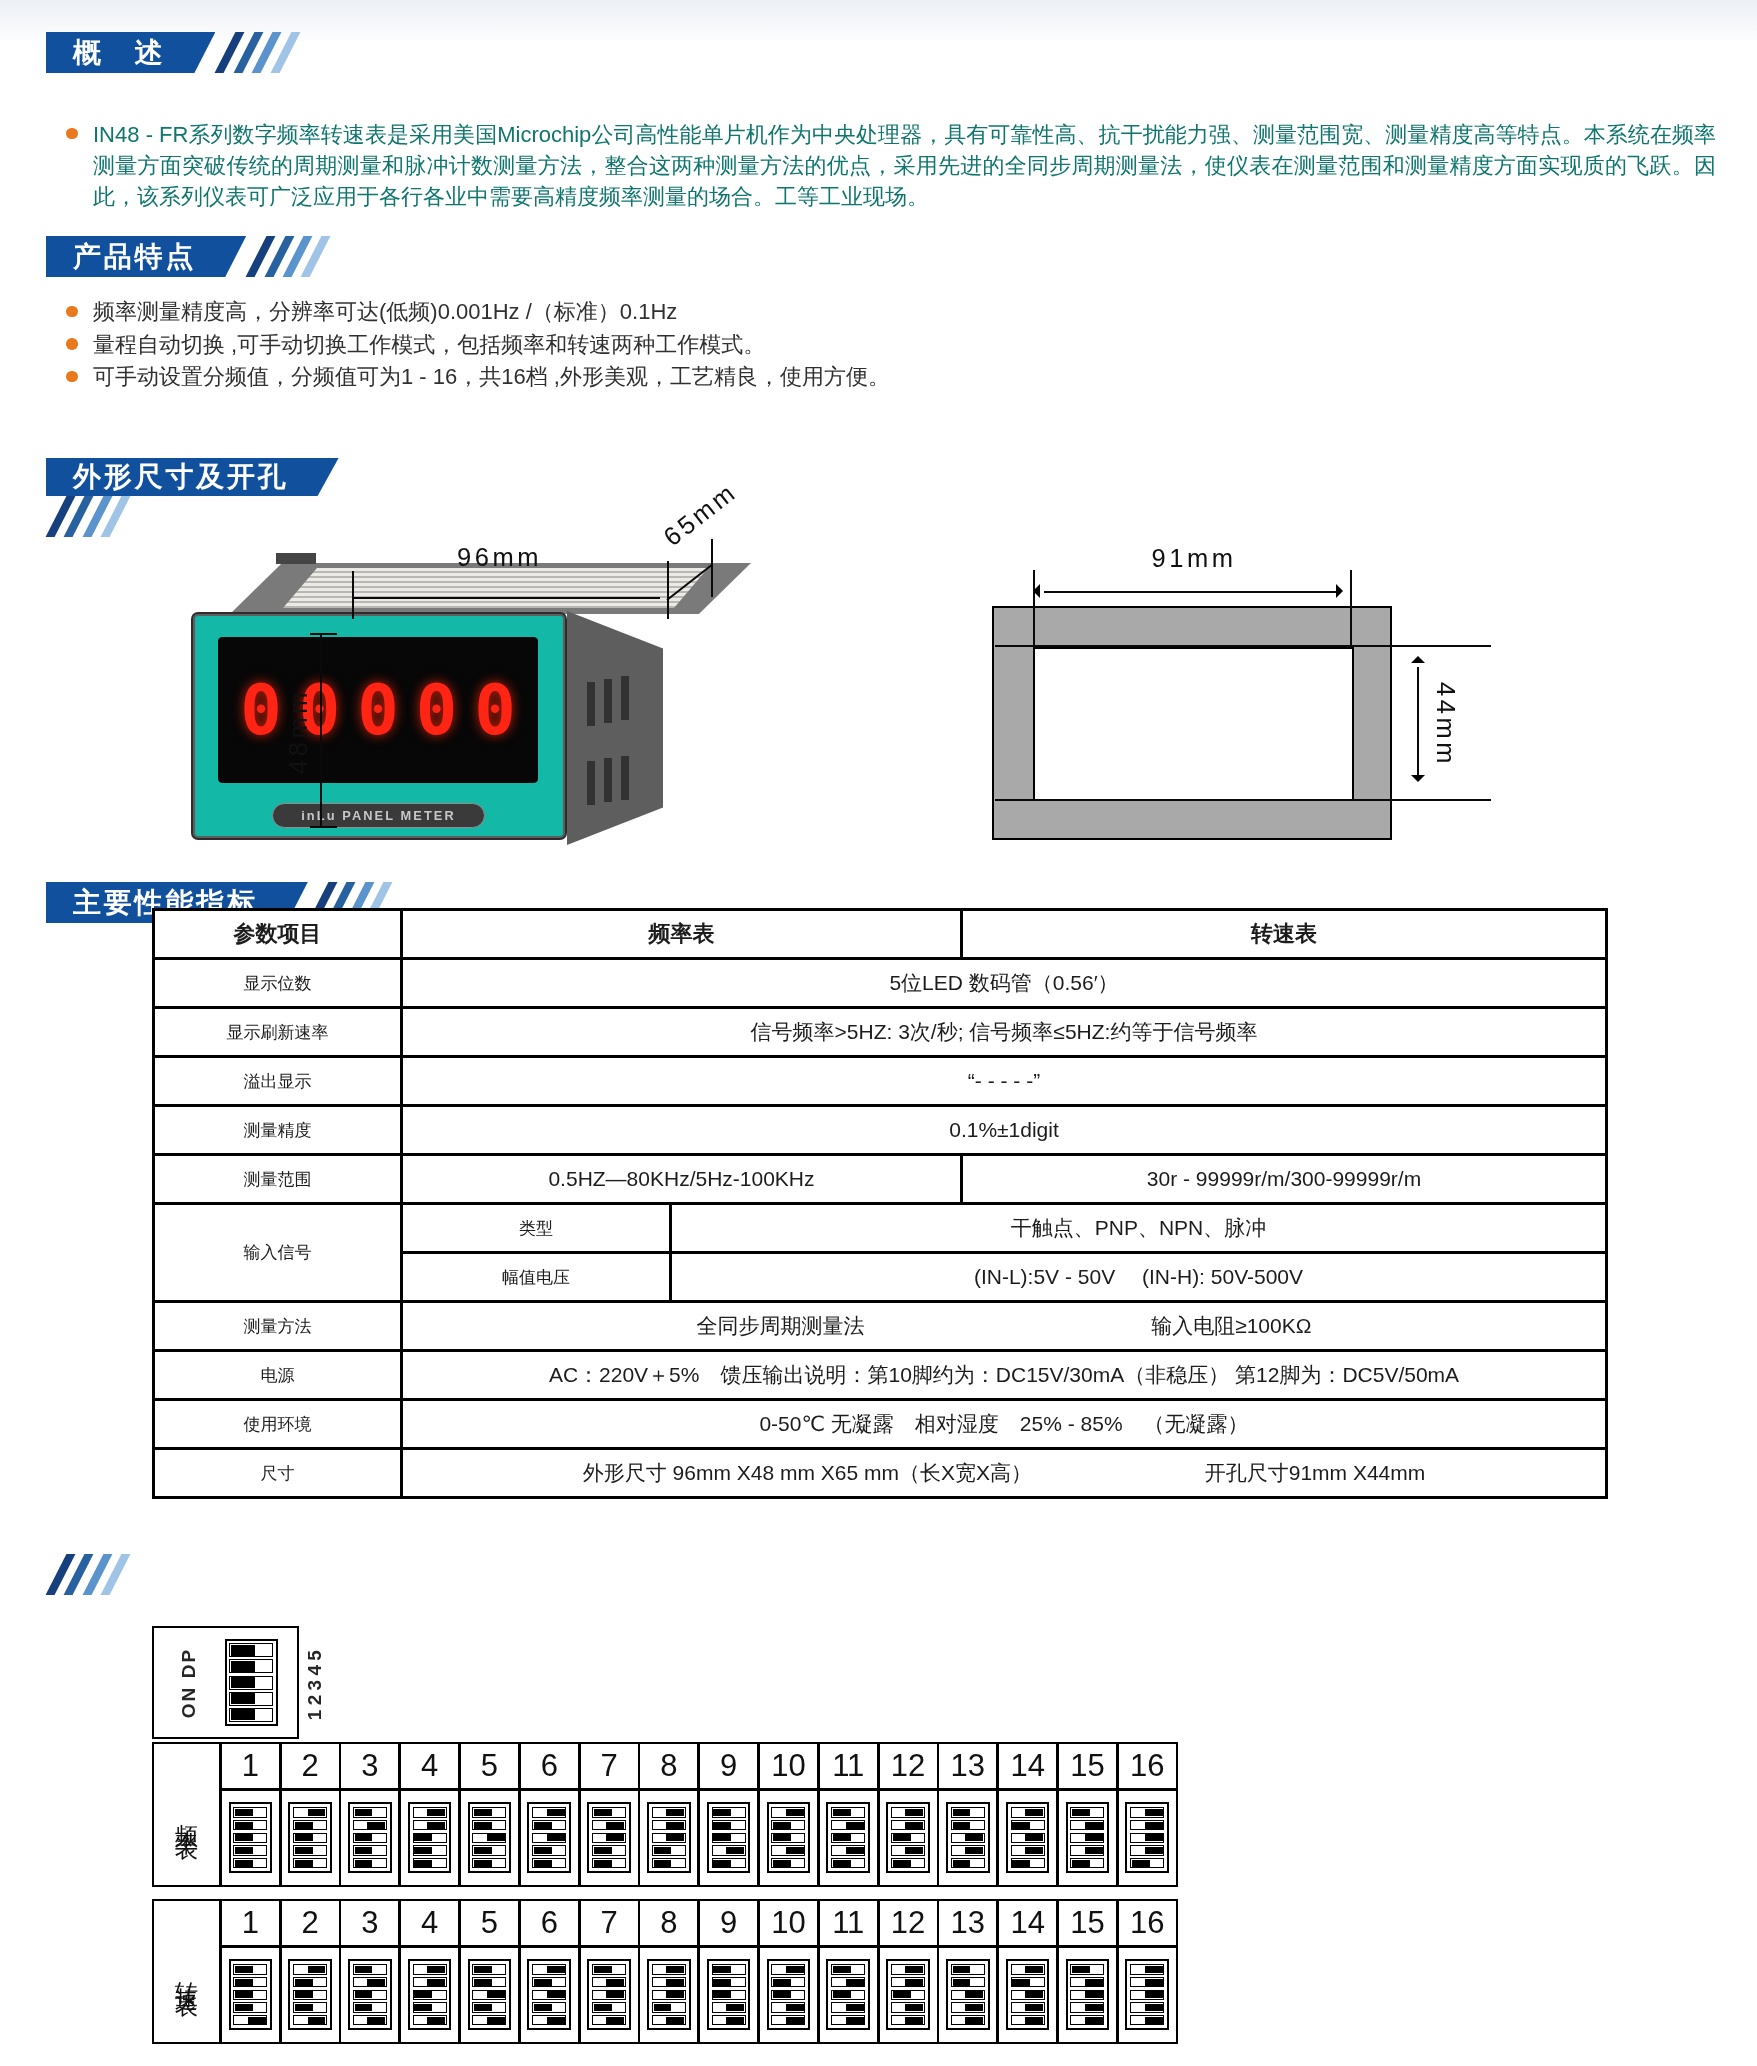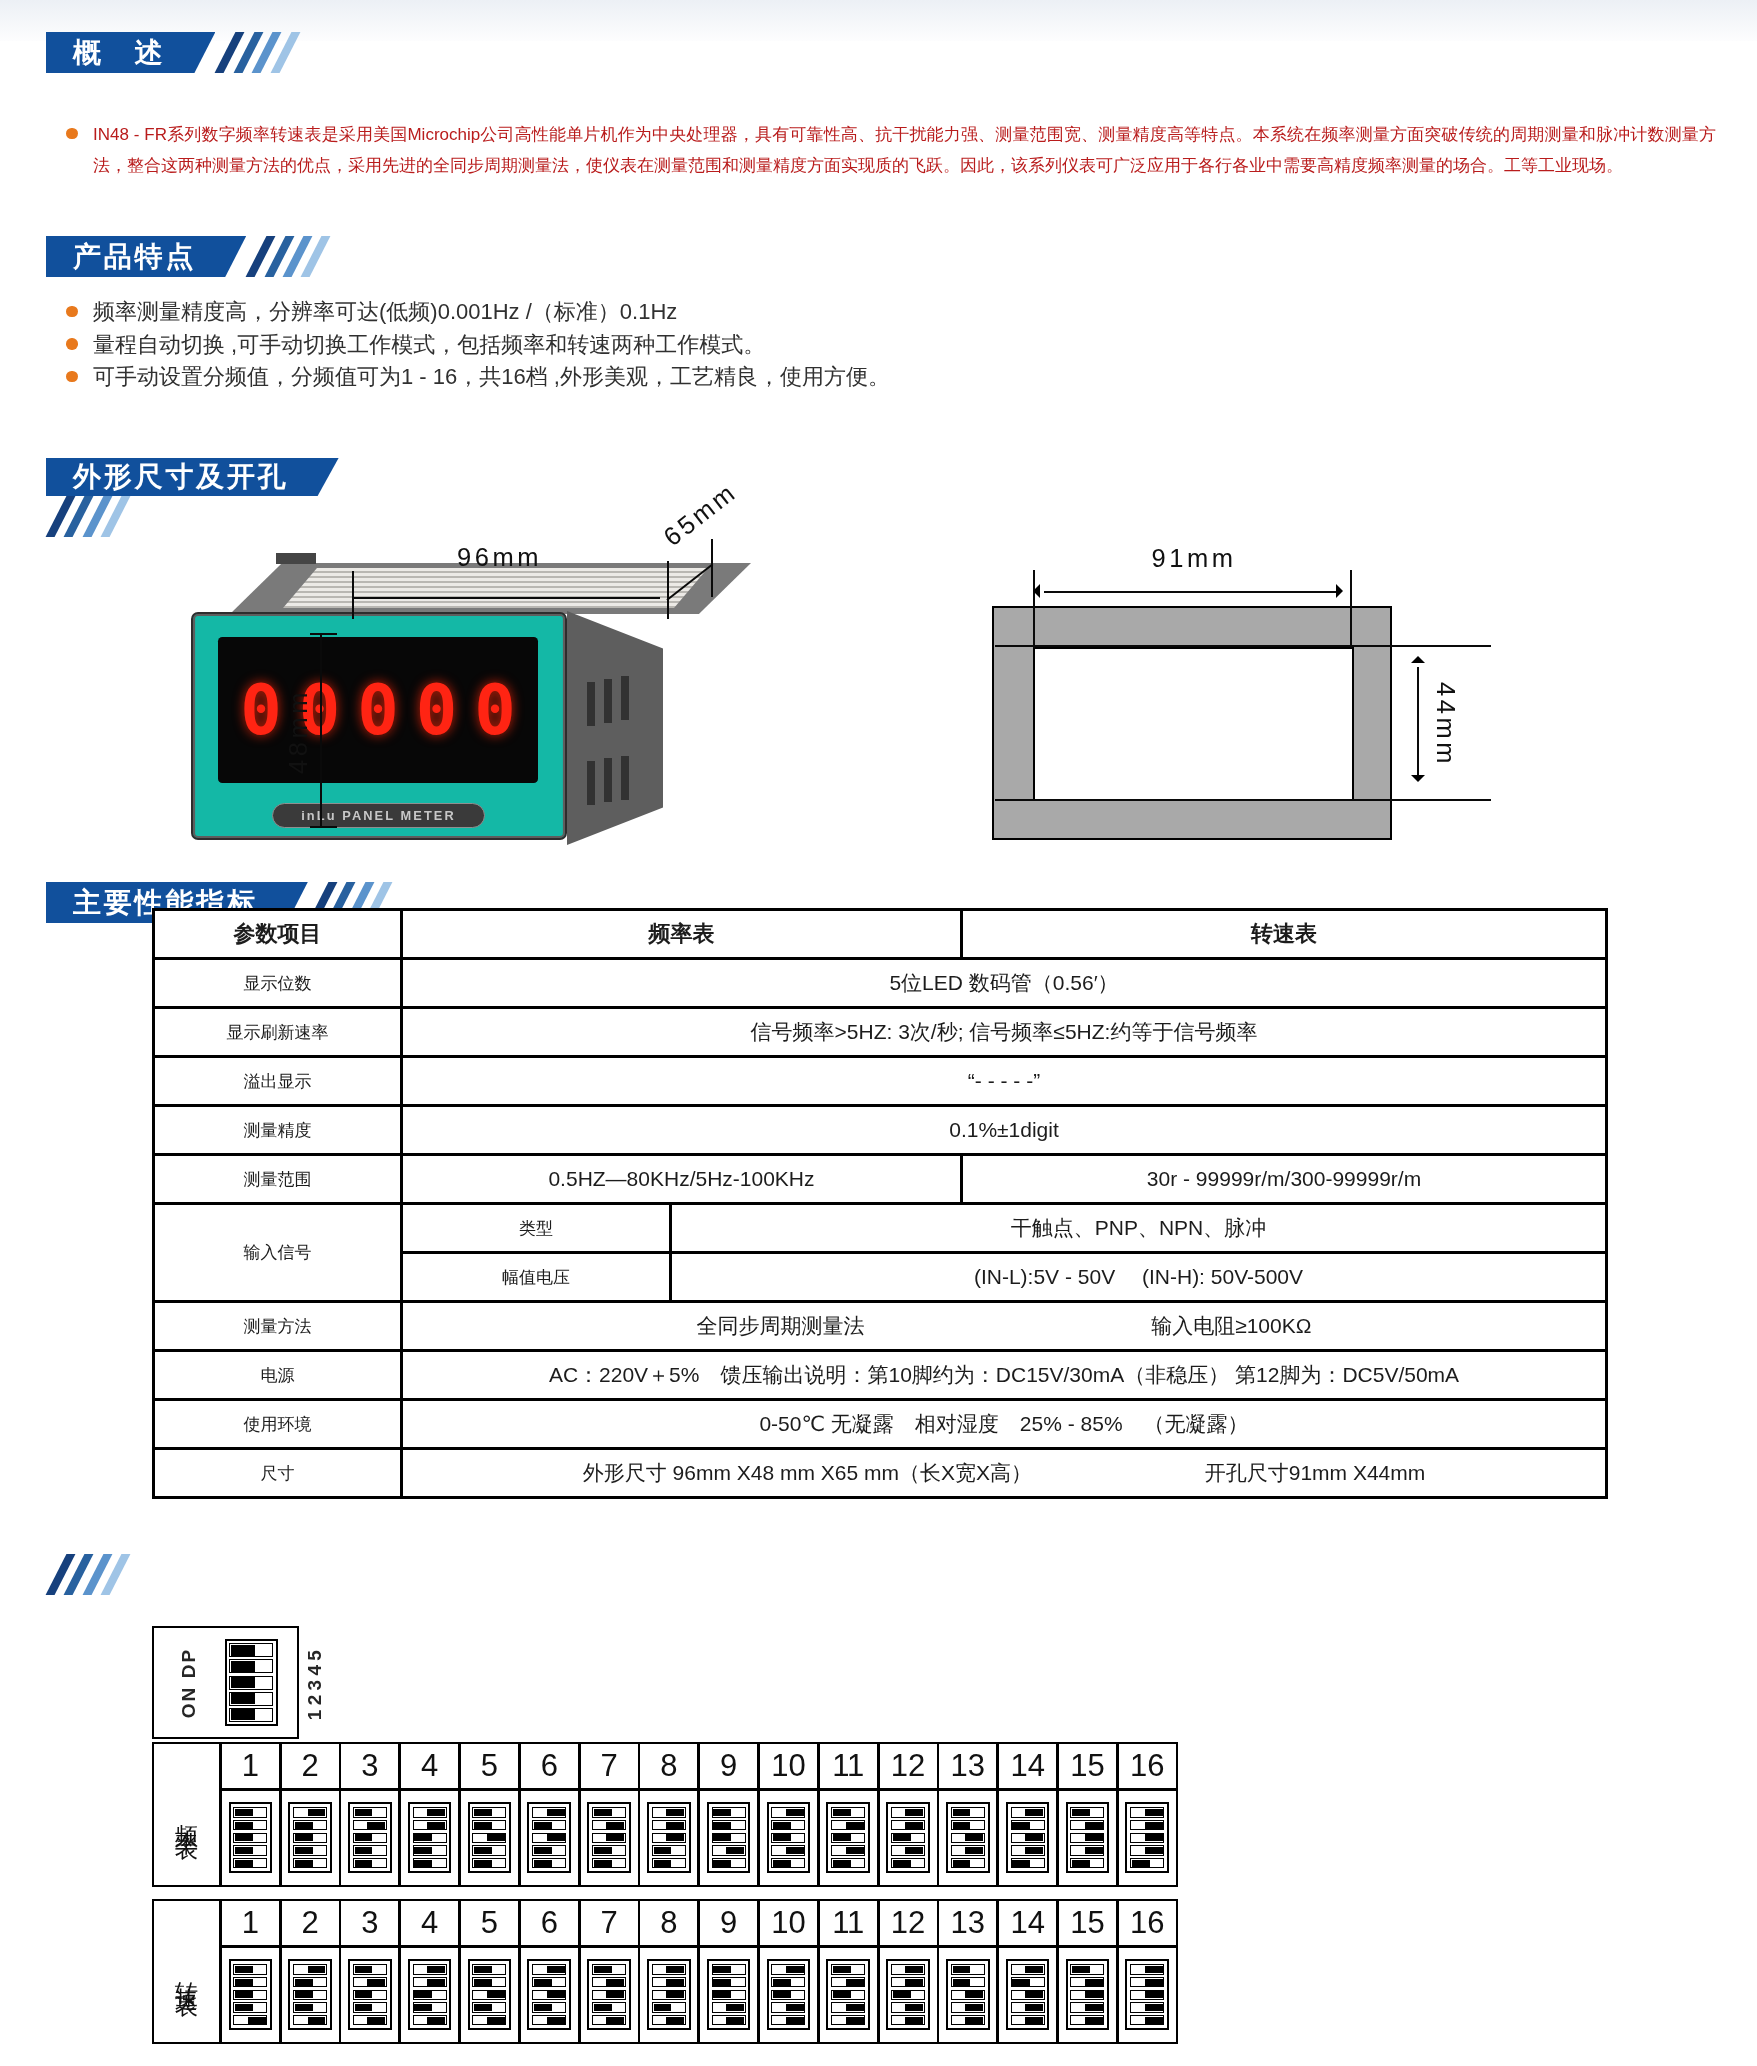--- a/index.html
+++ b/index.html
@@ -26,22 +26,22 @@
   }
   .stripes { display: flex; margin-left: 10px; }
   .stripe { width: 9.2px; height: 41px; transform: skewX(-27deg); margin-right: 9.2px; }
   .stripe.s1 { background: var(--stripe_dark); }
   .stripe.s2 { background: var(--stripe_mid); }
   .stripe.s3 { background: var(--stripe_light); }
   .stripe.s4 { background: var(--stripe_pale); }
 
   
   .para {
-    position: absolute; font-size: 17px; line-height: 31px;
-    color: #b91c1c; text-align: justify; padding-left: 28px;
+    position: absolute; font-size: 22px; line-height: 31px;
+    color: #0f766e; text-align: justify; padding-left: 28px;
   }
   .bullet-dot {
     position: absolute; left: 1.4px; top: 9.2px; width: 11.3px; height: 11.3px;
     border-radius: 50%; background: var(--bullet_orange);
   }
   .feature-item { position: relative; padding-left: 28px; margin-bottom: 9.2px; font-size: 22px; line-height: 23.4px; color: #303030; white-space: nowrap; }
 
   
   .meter { position: absolute; left: 177px; top: 533px; width: 652px; height: 319px; }
   .meter-backtop { position: absolute; left: 53px; top: 30px; width: 521px; height: 51px;

